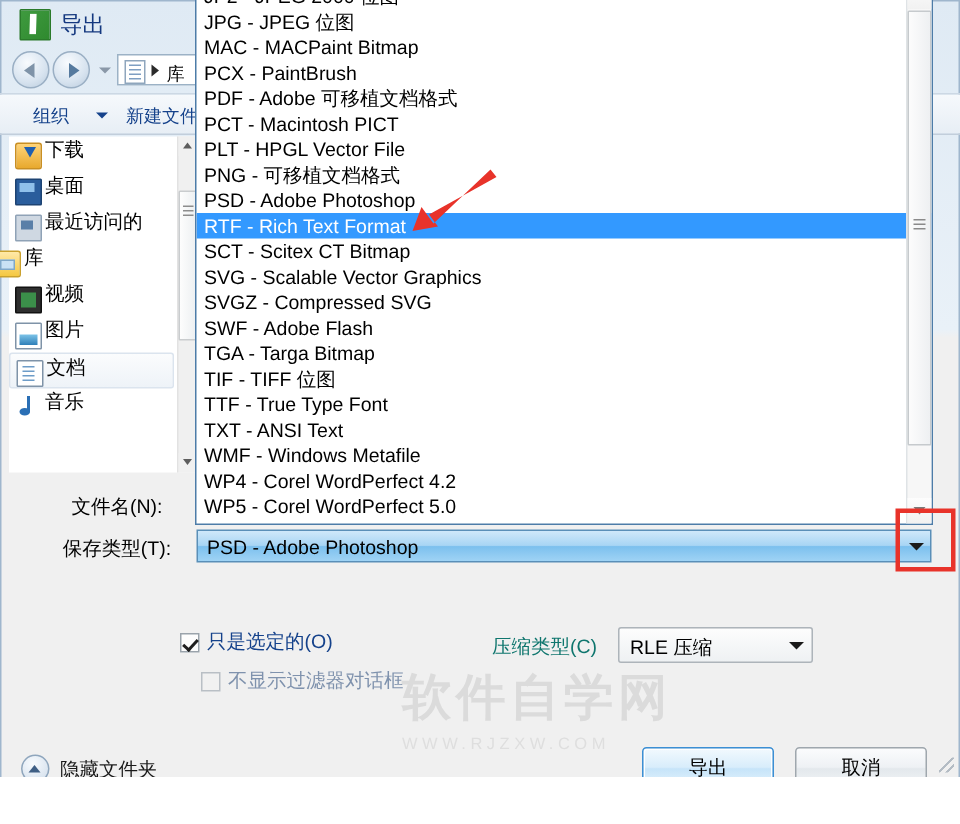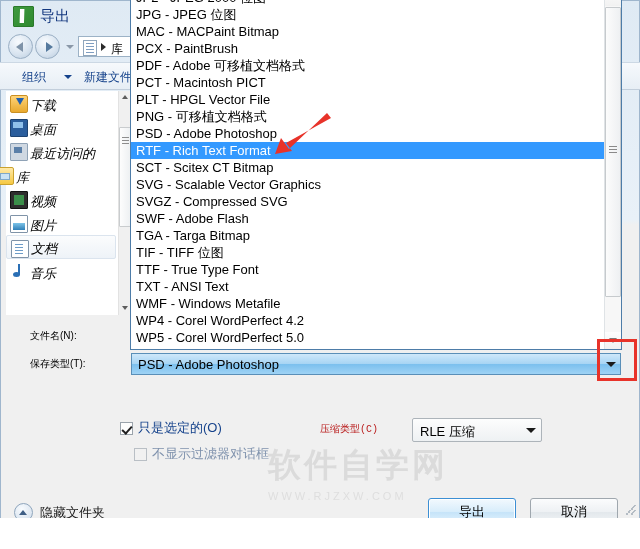--- a/index.html
+++ b/index.html
@@ -95,21 +95,21 @@
   .tb-caret{position:absolute;left:64px;top:12px;width:0;height:0;border-left:4px solid transparent;border-right:4px solid transparent;border-top:4px solid #15428b;}
   .tb-newfolder{left:84px;}
 
   
   .leftpane{
     position:absolute;left:6px;top:91px;width:125px;height:224px;
     background:#ffffff;
     box-sizing:border-box;
   }
   .nav-list{position:absolute;left:0;top:0;width:112px;}
-  .nav-item{position:relative;height:24px;padding-left:22px;display:flex;align-items:flex-end;box-sizing:border-box;font-style:italic;}
+  .nav-item{position:relative;height:24px;padding-left:22px;display:flex;align-items:flex-start;box-sizing:border-box;}
   .nav-item.sel{
     background:linear-gradient(to bottom,#fbfcfd,#eef3f8);
     border:1px solid #dbe4ee;border-radius:2px;
     width:110px;
   }
   .nav-label{font-size:13px;color:#000;white-space:nowrap;}
   .nav-ico{position:absolute;left:1px;top:4px;width:16px;height:16px;}
   .nav-item.head{padding-left:10px;}
   .nav-item.head .nav-ico{left:-10px;}
   .nav-item.child{padding-left:24px;}
@@ -175,22 +175,22 @@
   .dd-sb-arrow .tri{position:absolute;left:4px;width:0;height:0;border-left:4px solid transparent;border-right:4px solid transparent;}
   .dd-sb-arrow.dn .tri{top:6px;border-top:5px solid #7a7a7a;}
   .dd-sb-thumb{
     position:absolute;left:0;top:18px;width:16px;height:290px;
     background:linear-gradient(to right,#fcfcfc,#eef0f2);
     border:1px solid #c6cacd;box-sizing:border-box;border-radius:1px;
   }
   .dd-sb-grip{position:absolute;left:4px;top:157px;width:8px;height:1px;background:#8a8a8a;box-shadow:0 3px 0 #8a8a8a,0 6px 0 #8a8a8a;}
 
   
-  .lbl-right{position:absolute;font-size:10px;color:#000;text-align:left;white-space:nowrap;}
-  .lbl-dim{color:#b91c1c;font-family:Liberation Mono, monospace;}
+  .lbl-right{position:absolute;font-size:13px;color:#000;text-align:center;white-space:nowrap;}
+  .lbl-dim{color:#0f766e;}
 
   .combo-save{
     position:absolute;left:131px;top:353px;width:490px;height:22px;
     background:linear-gradient(to bottom,#cfe8fa 0%,#a8d5f4 48%,#7cc0ee 52%,#9fd3f5 100%);
     border:1px solid #5a8fb8;box-sizing:border-box;
   }
   .combo-save .val{position:absolute;left:6px;top:3px;font-size:13px;color:#000;}
   .combo-save .btn{
     position:absolute;right:0;top:0;width:21px;height:20px;
     border-left:1px solid #7fb0d3;box-sizing:border-box;

